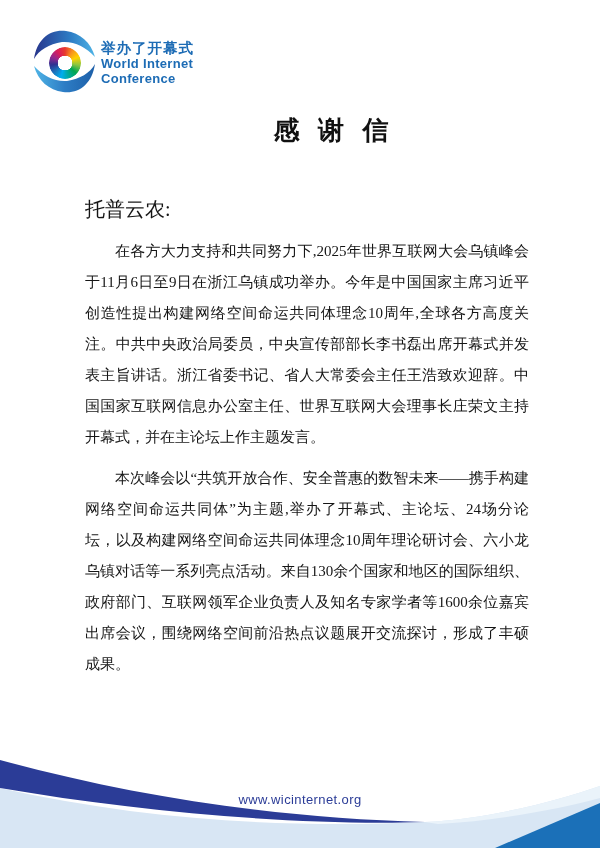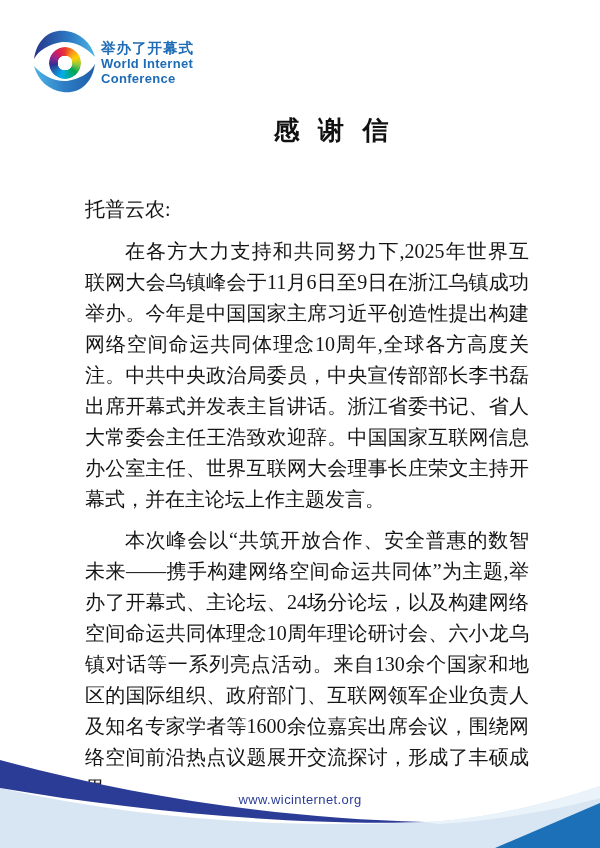--- a/index.html
+++ b/index.html
@@ -25,21 +25,21 @@
   
   .title{
     position:absolute;left:0;top:113px;width:100%;text-align:center;
     font-size:26px;font-weight:bold;color:#111;letter-spacing:6px;padding-left:34px;
   }
 
   
   .letter{position:absolute;left:78px;top:197px;width:444px;color:#151515;margin-left:7px;}
   .salutation{font-size:20px;line-height:24px;margin:0 0 15px 0;}
   .letter p{
-    margin:0 0 10px 0;font-size:20px;line-height:31px;
+    margin:0 0 10px 0;font-size:15px;line-height:31px;
     text-align:justify;text-indent:2em;
   }
 
   
   .footer-art{position:absolute;left:0;bottom:0;width:600px;height:112px;}
   .footer-url{
     position:absolute;left:0;top:792px;width:100%;text-align:center;
     font-family:"Liberation Sans","DejaVu Sans",sans-serif;
     font-size:13px;color:#2b3c97;letter-spacing:0.4px;z-index:2;
   }

